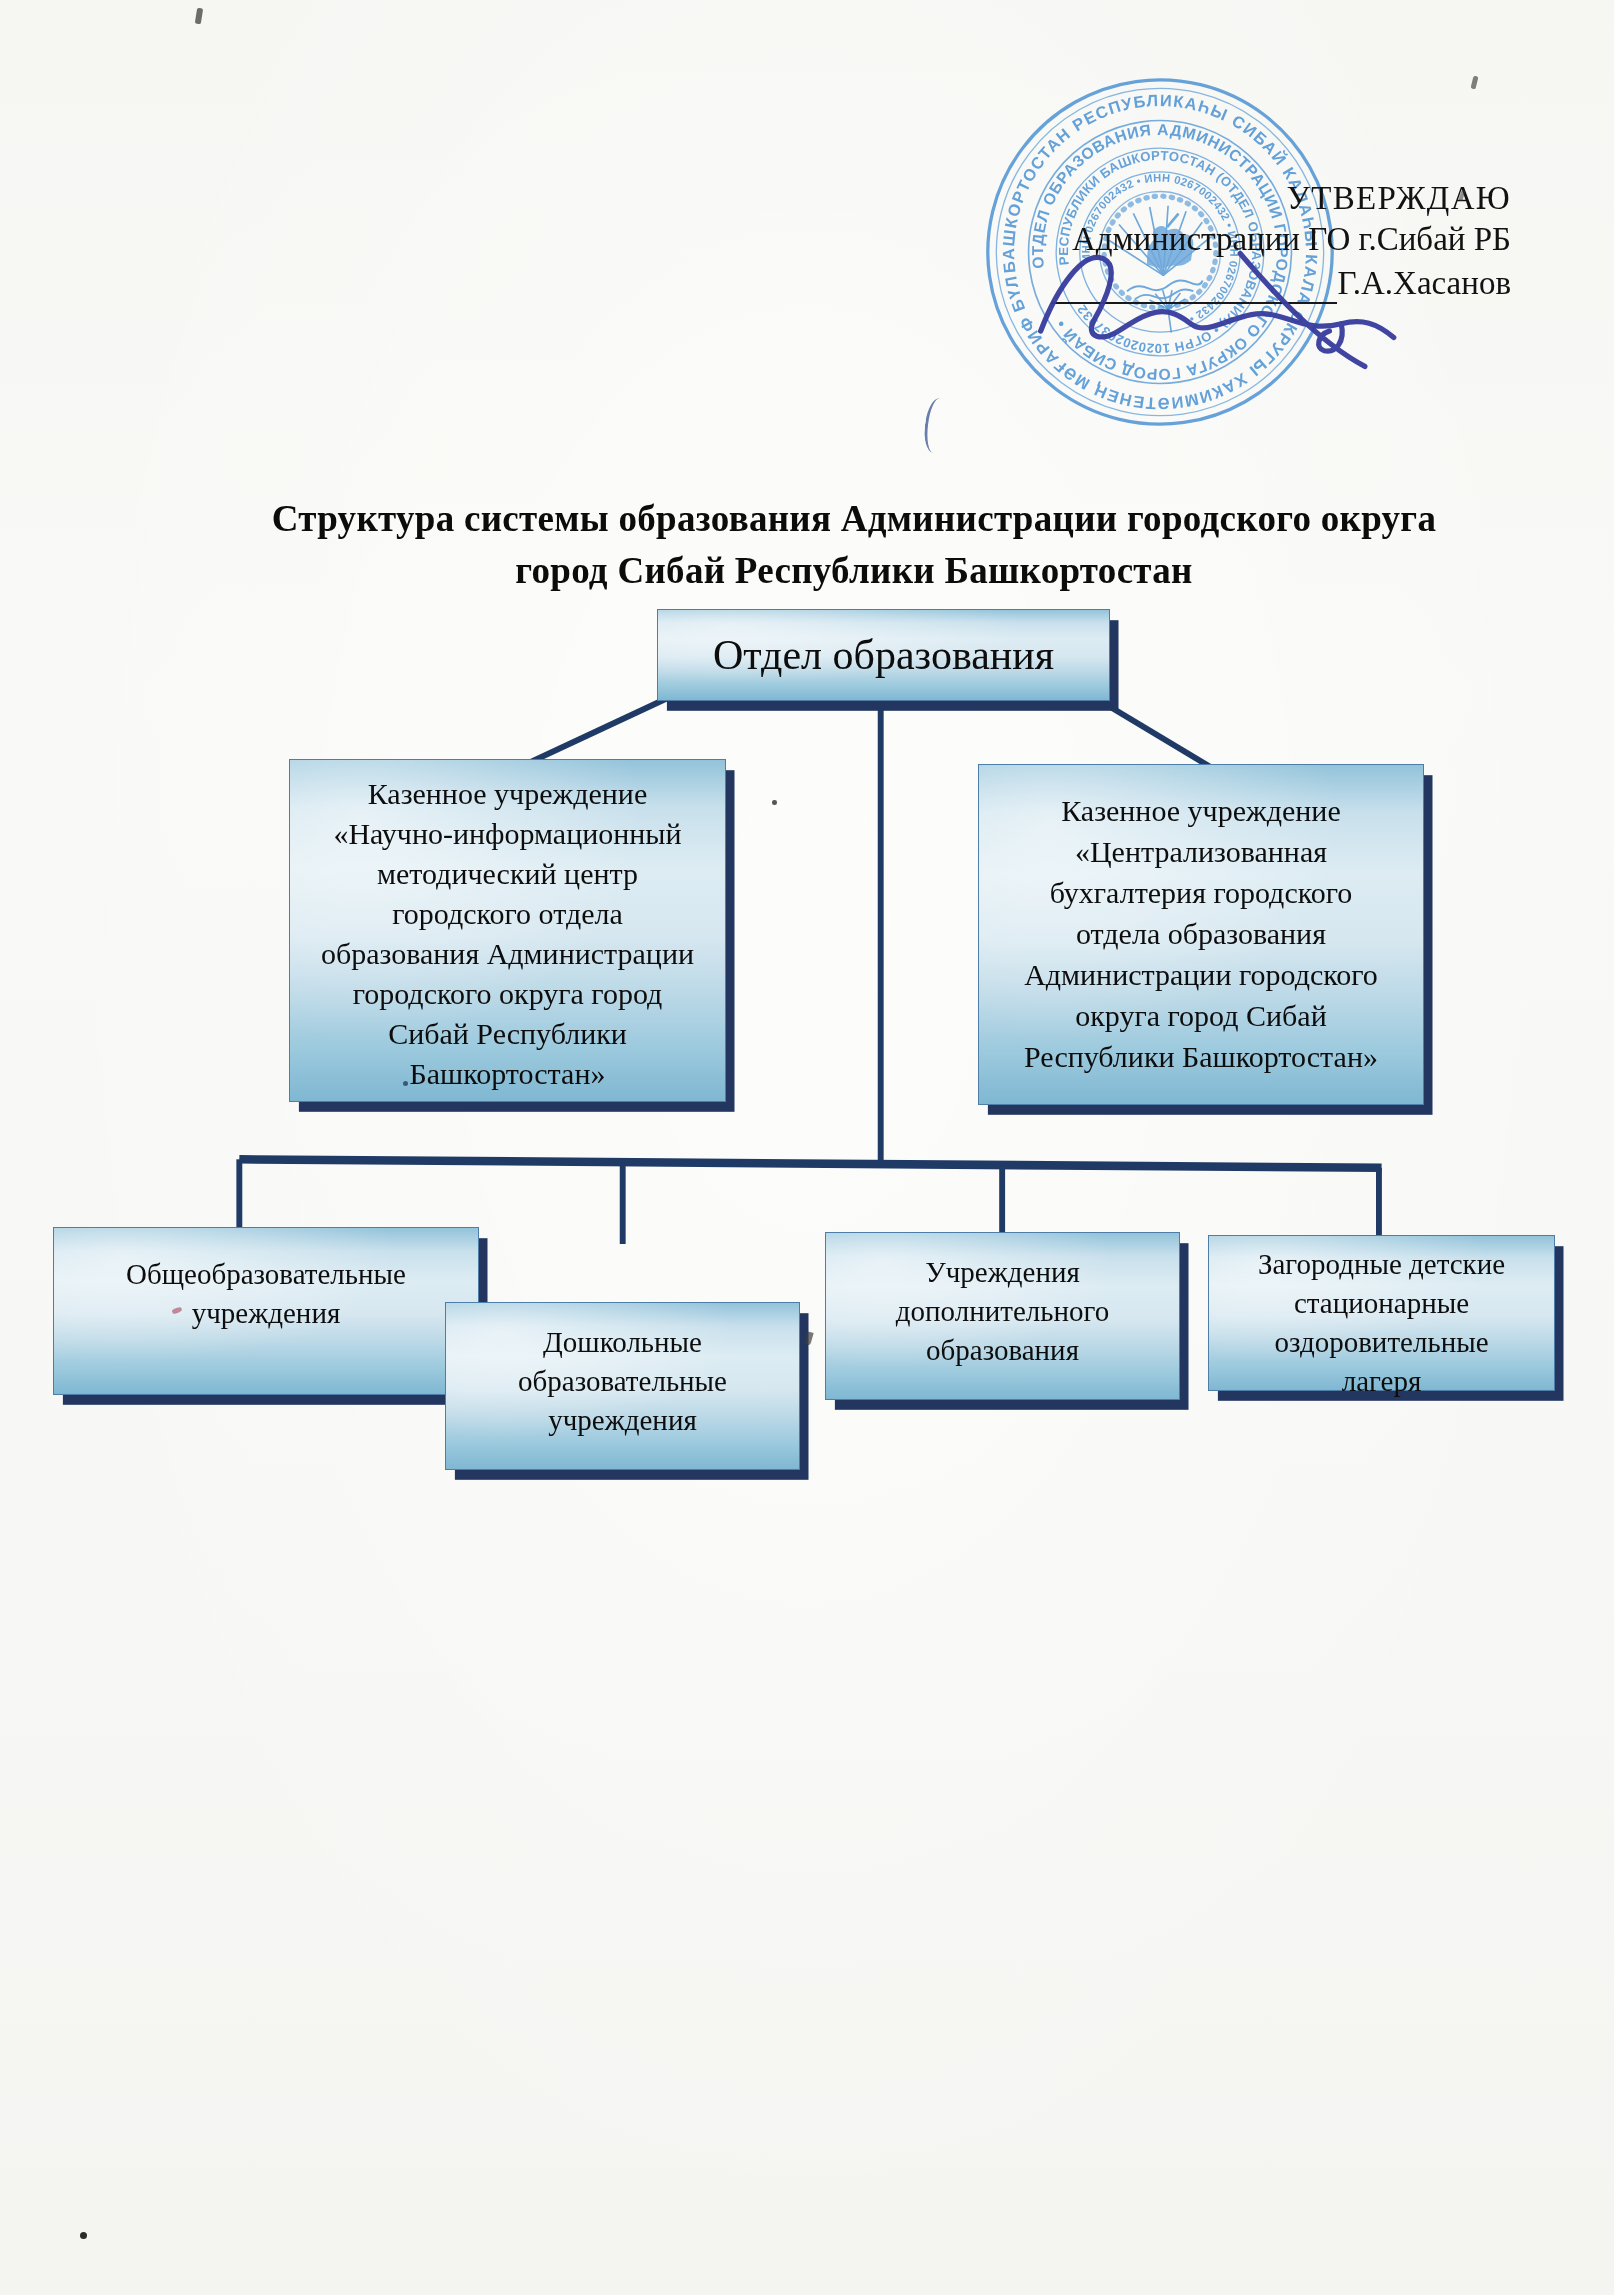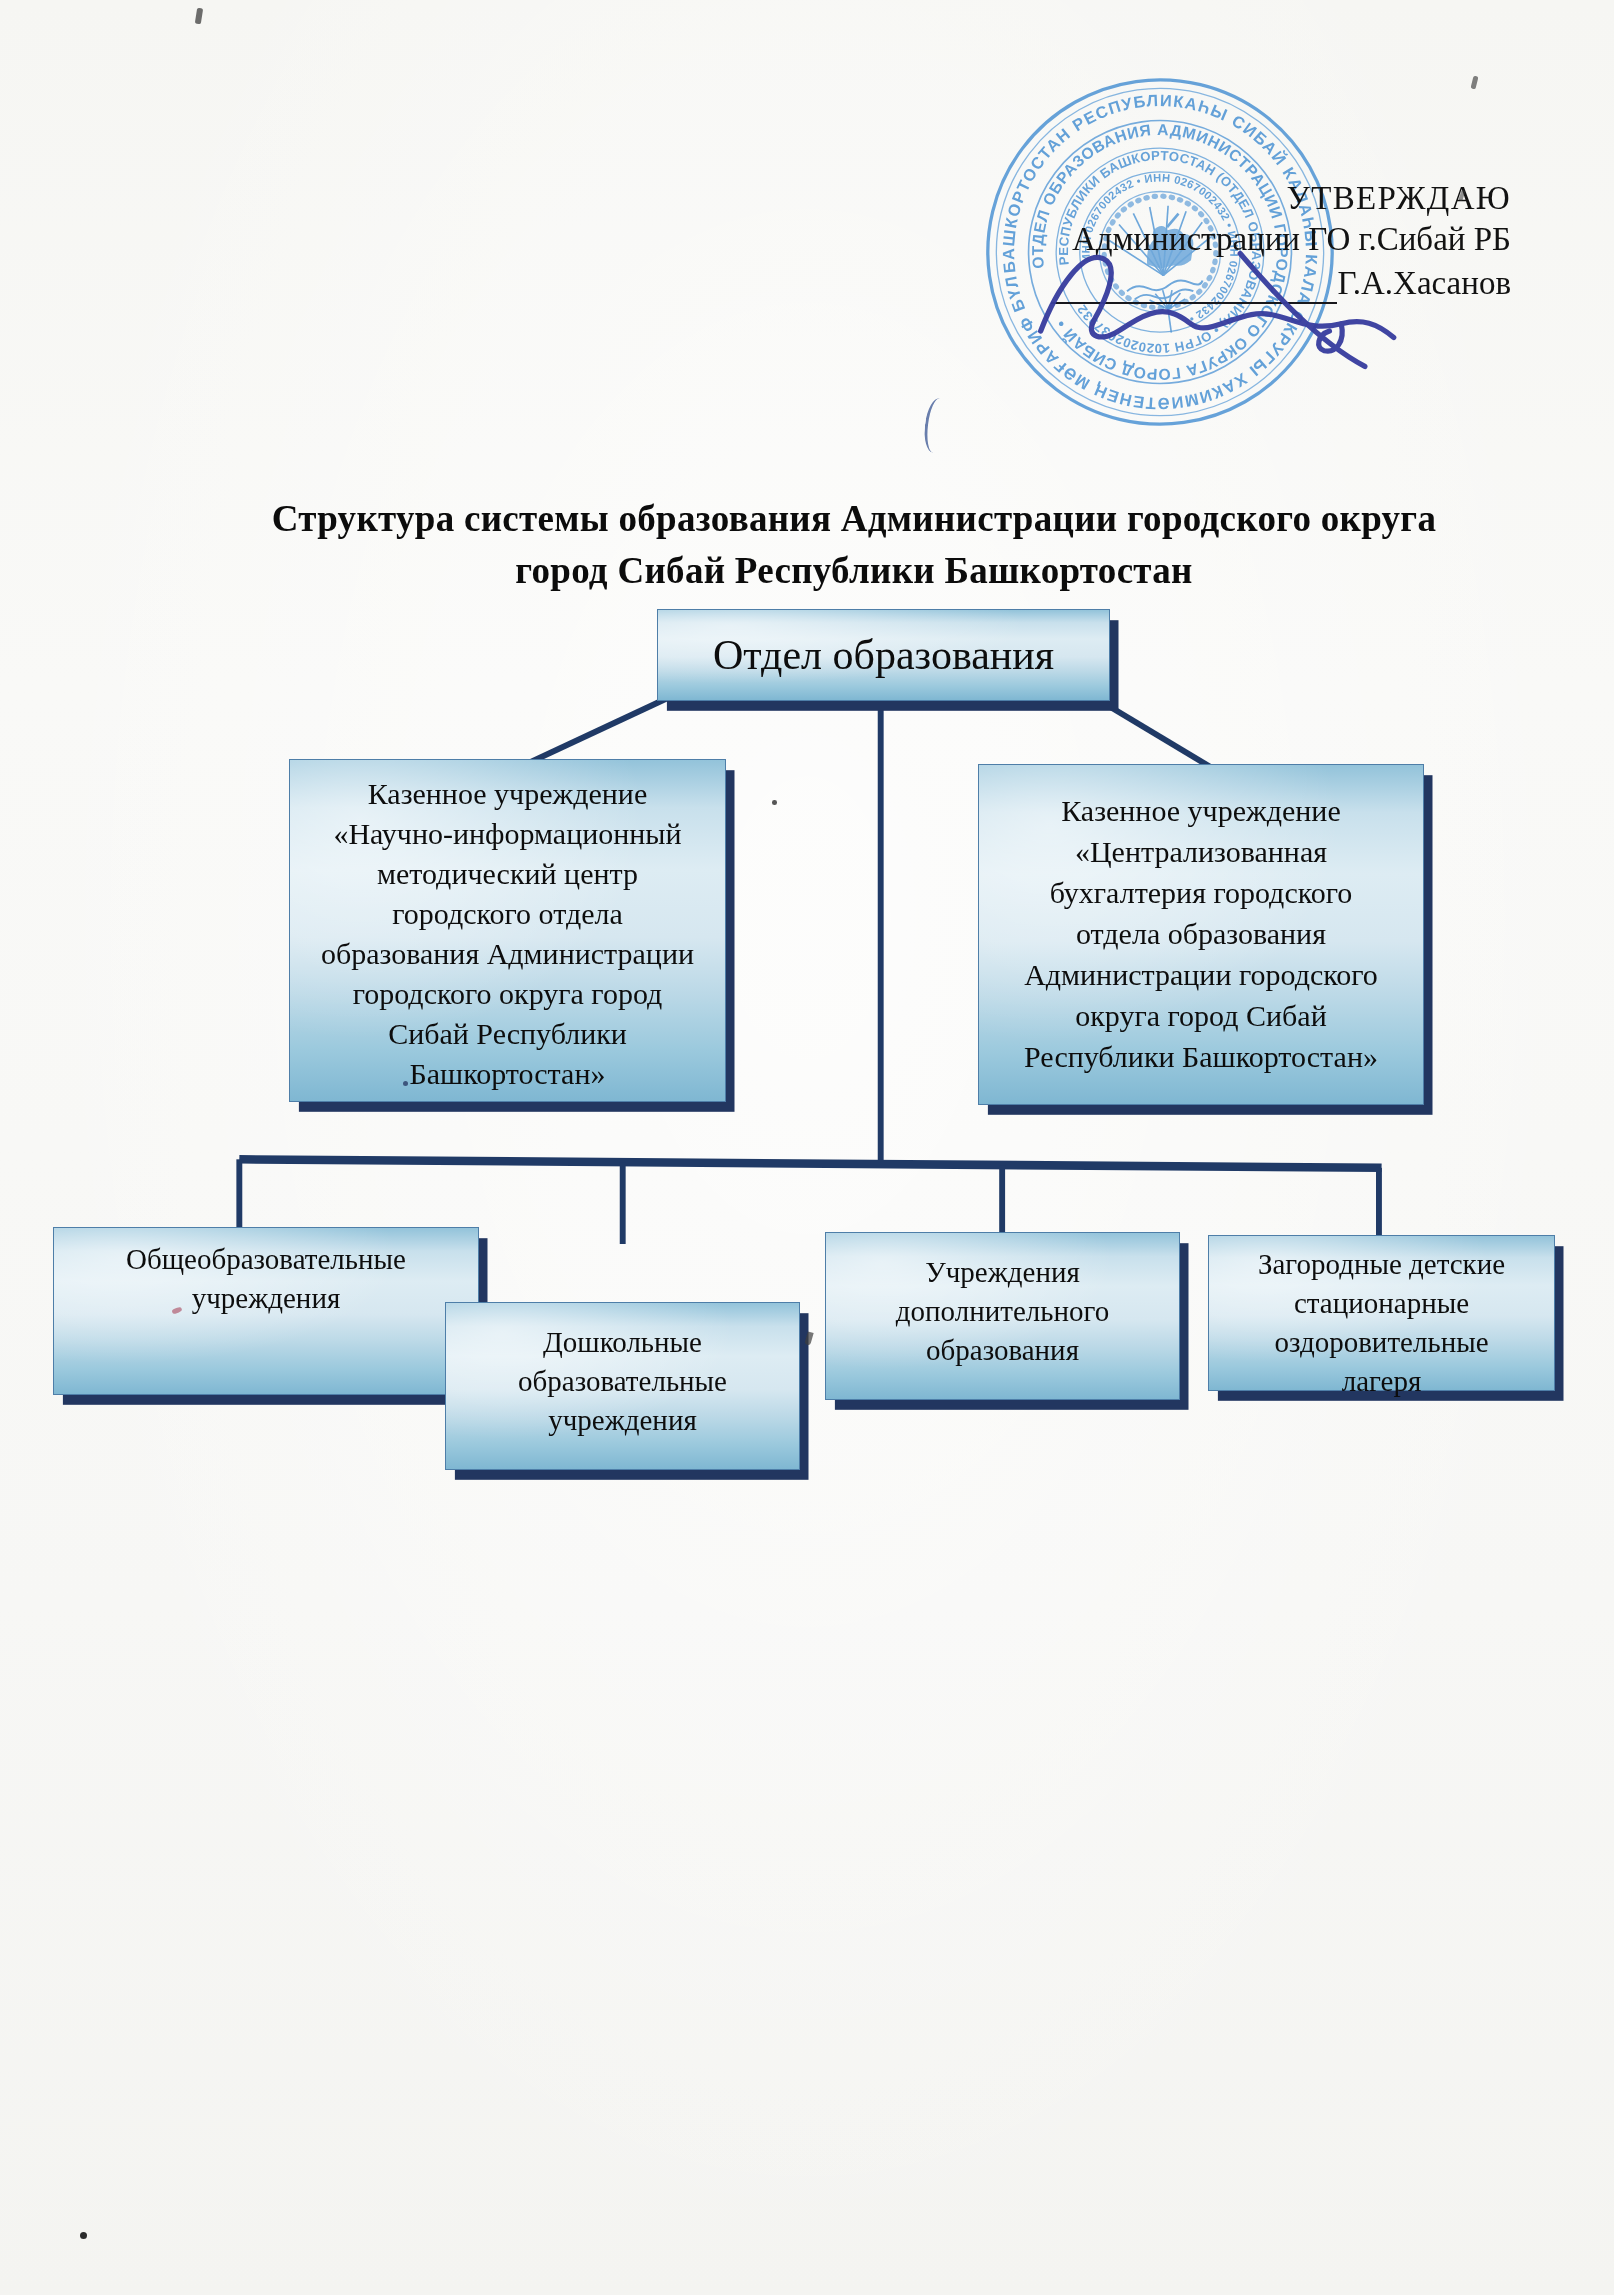--- a/index.html
+++ b/index.html
@@ -51,21 +51,21 @@
       radial-gradient(ellipse at 16% 18%, rgba(255,255,255,.55), rgba(255,255,255,0) 55%),
       linear-gradient(180deg,#93c3da 0%,#c8e0ec 14%,#ddecf3 32%,#d6e7f0 52%,#bcd9e7 68%,#9bc9dd 85%,#7fb7d2 100%);
     display:flex;flex-direction:column;align-items:center;
     color:#0d0d0d;text-align:center;
   }
   .node .lbl{white-space:pre-line;}
 
   #node-root{left:657px;top:609px;width:453px;height:92px;justify-content:center;font-size:42px;}
   #node-nimc{left:289px;top:759px;width:437px;height:343px;font-size:30px;line-height:40px;padding-top:14.4px;}
   #node-acct{left:978px;top:764px;width:446px;height:341px;font-size:30px;line-height:41px;padding-top:25px;}
-  #node-schools{left:53px;top:1227px;width:426px;height:168px;font-size:29px;line-height:39px;padding-top:12px;}
+  #node-schools{left:53px;top:1227px;width:426px;height:168px;font-size:29px;line-height:39px;padding-top:27px;}
   #node-pre{left:445px;top:1302px;width:355px;height:168px;font-size:29px;line-height:39px;padding-top:19.7px;}
   #node-extra{left:825px;top:1232px;width:355px;height:168px;font-size:29px;line-height:39px;padding-top:19.7px;}
   #node-camps{left:1208px;top:1235px;width:347px;height:156px;font-size:29px;line-height:39px;padding-top:9.2px;}
 
   
   .speck{position:absolute;z-index:5;}
   .sp-bar{background:#3d3d3d;border-radius:2px;}
   .sp-dot{border-radius:50%;}
   .sp-paren{
     width:19.7px;height:55px;border-left:3.3px solid #2c4a8c;border-radius:50%;

